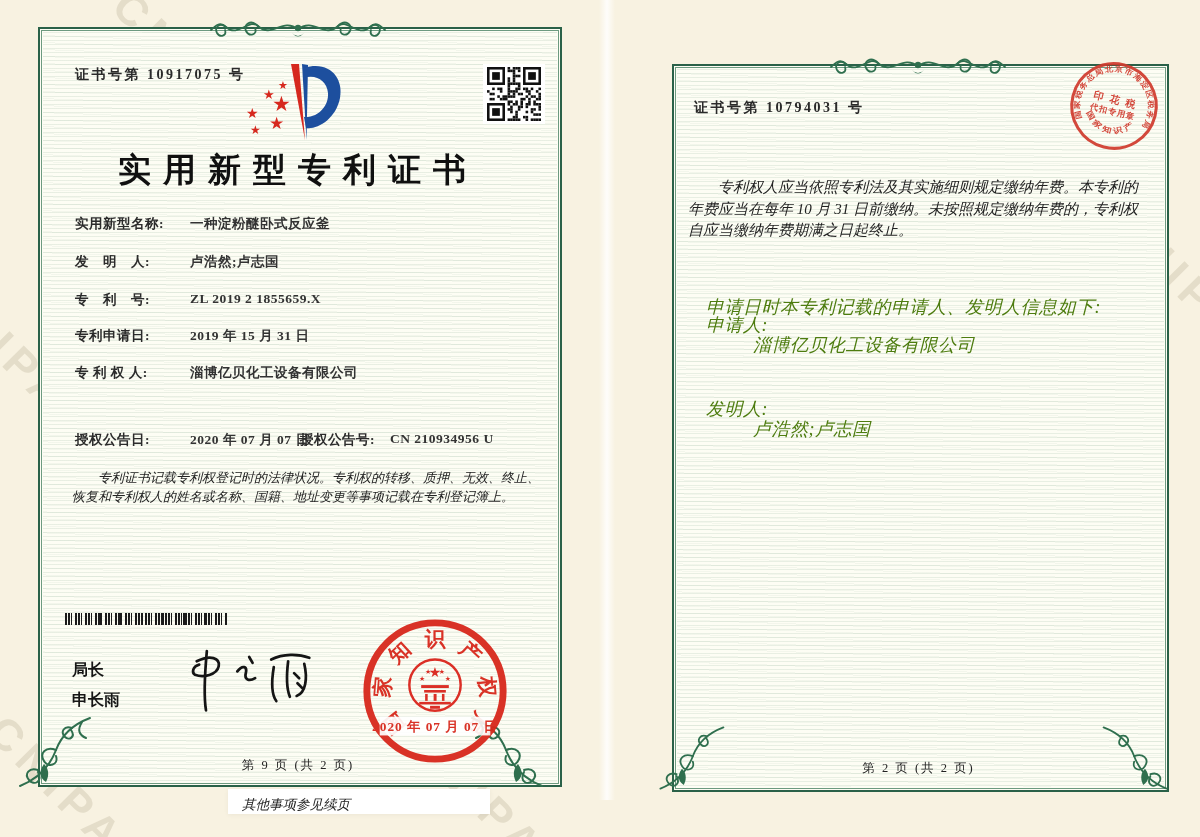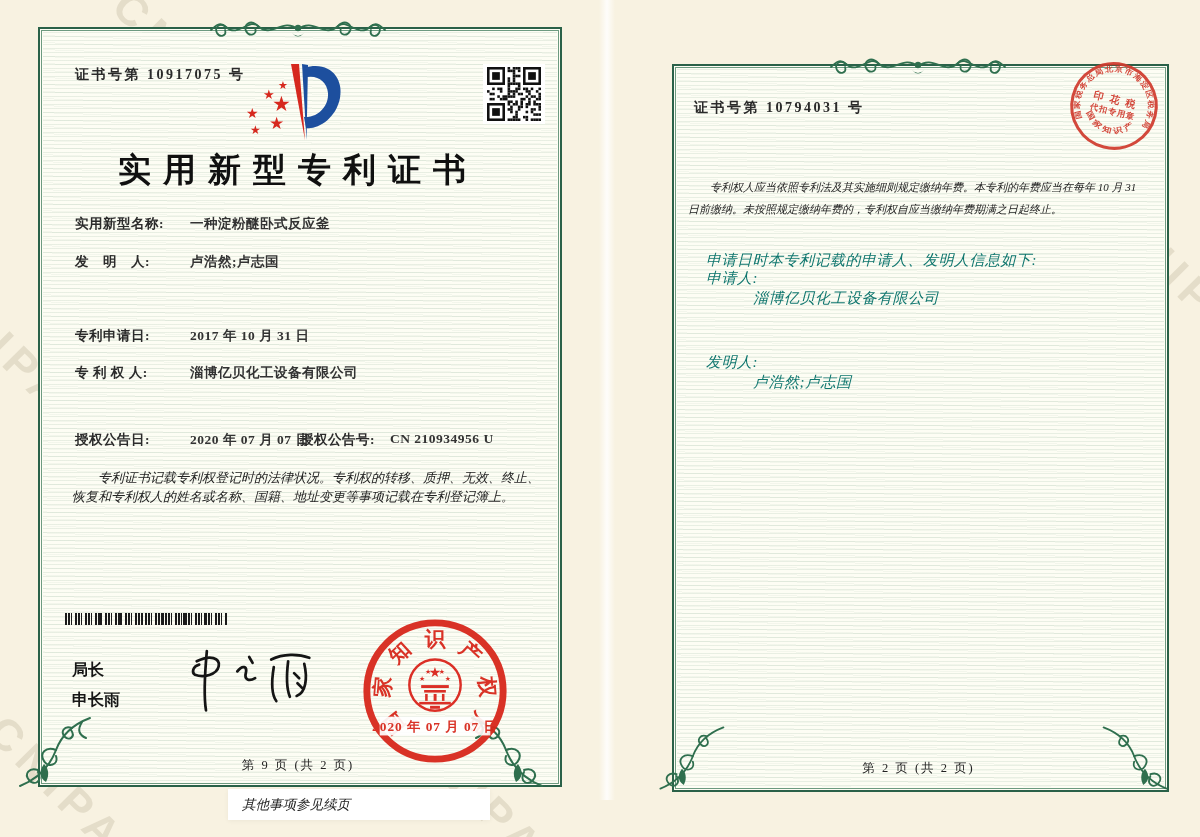--- a/index.html
+++ b/index.html
@@ -34,27 +34,27 @@
   .f-row .val2{position:absolute;left:315px;letter-spacing:.5px;}
   .kai{font-style:italic;}
   .paras{left:72px;top:468px;width:474px;font-size:13px;line-height:19px;color:#222;}
   .paras p{margin:0;text-indent:2em;}
   .barcode{left:65px;top:613px;width:163px;height:12px;
      background:repeating-linear-gradient(90deg,#1b1b1b 0 2px,transparent 2px 3px,#1b1b1b 3px 5px,
        transparent 5px 6px,#1b1b1b 6px 7px,transparent 7px 10px),
        repeating-linear-gradient(90deg,transparent 0 13px,#1b1b1b 13px 15px,transparent 15px 21px);}
   .officer{font-family:"Liberation Sans","DejaVu Sans",sans-serif;font-size:16px;font-weight:600;color:#161616;}
   .footer{width:520px;text-align:center;font-size:12.5px;letter-spacing:2px;color:#222;}
-  .cont-box{left:228px;top:789px;width:248px;height:31px;background:#ffffff;line-height:31px;
+  .cont-box{left:228px;top:789px;width:248px;height:25px;background:#ffffff;line-height:31px;
             padding-left:14px;font-size:13.5px;color:#222;box-shadow:0 1px 5px rgba(0,0,0,.05);}
   .qrbox{left:483px;top:64px;width:62px;height:60px;background:#fff;display:flex;
          align-items:center;justify-content:center;}
   .logo{left:232px;top:58px;width:115px;height:85px;}
   .lstar{position:absolute;color:#d6281e;line-height:1;font-family:"DejaVu Sans",sans-serif;}
-  .info-line{font-size:15px;color:#0f766e;letter-spacing:.5px;}
+  .info-line{font-size:18px;color:#4d7c0f;letter-spacing:.5px;margin-top:44px;}
   
   .seal-char{fill:#d8281c;font-size:21px;font-weight:bold;text-anchor:middle;
              font-family:"Liberation Serif",serif;}
   .seal-date{fill:#d8281c;font-size:13.5px;font-weight:bold;text-anchor:middle;letter-spacing:1px;}
   .st-ring{fill:#d03a2d;font-size:7.4px;letter-spacing:1px;font-weight:bold;}
   .st-bot{fill:#d03a2d;font-size:7.6px;letter-spacing:2px;font-weight:bold;}
   .st1{fill:#d03a2d;font-size:10.5px;font-weight:bold;text-anchor:middle;letter-spacing:2px;}
   .st2{fill:#d03a2d;font-size:8.6px;font-weight:bold;text-anchor:middle;letter-spacing:1px;}
   .sigpath{fill:none;stroke:#151515;stroke-width:3.2;stroke-linecap:round;stroke-linejoin:round;}
   .orn{fill:none;stroke:#2f6f4e;stroke-width:2;stroke-linecap:round;}
@@ -267,23 +267,27 @@
   <div class="abs title">实用新型专利证书</div>
 
   <div class="f-row" style="top:215px">
     <span class="lab">实用新型名称:</span>
     <span class="val">一种淀粉醚卧式反应釜</span>
   </div>
   <div class="f-row" style="top:253px">
     <span class="lab">发　明　人:</span>
     <span class="val">卢浩然;卢志国</span>
   </div>
+  <div class="f-row" style="top:291px">
+    <span class="lab">专　利　号:</span>
+    <span class="val">ZL 2019 2 1855659.X</span>
+  </div>
   <div class="f-row" style="top:327px">
     <span class="lab">专利申请日:</span>
-    <span class="val">2017 年 10 月 31 日</span>
+    <span class="val">2019 年 15 月 31 日</span>
   </div>
   <div class="f-row" style="top:364px">
     <span class="lab">专 利 权 人:</span>
     <span class="val">淄博亿贝化工设备有限公司</span>
   </div>
   <div class="f-row" style="top:431px">
     <span class="lab">授权公告日:</span>
     <span class="val">2020 年 07 月 07 日</span>
     <span class="lab2">授权公告号:</span>
     <span class="val2">CN 210934956 U</span>
@@ -387,21 +391,21 @@
       <path id="arcT" d="M20.5,70.6 A36,36 0 1 1 79.5,70.6"></path>
       <path id="arcB" d="M24,63 A30,30 0 0 0 76,63"></path>
     </defs>
     <circle cx="50" cy="50" r="44" fill="none" stroke="#d03a2d" stroke-width="3.2"></circle>
     <text class="st-ring"><textPath href="#arcT" textLength="150" lengthAdjust="spacingAndGlyphs">国家税务总局北京市海淀区税务局</textPath></text>
     <text x="50" y="47" class="st1">印 花 税</text>
     <text x="50" y="59" class="st2">代扣专用章</text>
     <text class="st-bot"><textPath href="#arcB" textLength="88" lengthAdjust="spacingAndGlyphs">国家知识产权局</textPath></text>
   </svg>
 
-  <div class="abs kai" style="left:688px;top:177px;width:458px;font-size:11px;line-height:21.5px;color:#222;text-indent:2em">专利权人应当依照专利法及其实施细则规定缴纳年费。本专利的年费应当在每年 10 月 31 日前缴纳。未按照规定缴纳年费的，专利权自应当缴纳年费期满之日起终止。</div>
+  <div class="abs kai" style="left:688px;top:177px;width:458px;font-size:15px;line-height:21.5px;color:#222;text-indent:2em">专利权人应当依照专利法及其实施细则规定缴纳年费。本专利的年费应当在每年 10 月 31 日前缴纳。未按照规定缴纳年费的，专利权自应当缴纳年费期满之日起终止。</div>
 
   <div class="abs info-line kai" style="left:706px;top:251px">申请日时本专利记载的申请人、发明人信息如下:</div>
   <div class="abs info-line kai" style="left:706px;top:269px">申请人:</div>
   <div class="abs info-line kai" style="left:753px;top:289px">淄博亿贝化工设备有限公司</div>
   <div class="abs info-line kai" style="left:706px;top:353px">发明人:</div>
   <div class="abs info-line kai" style="left:753px;top:373px">卢浩然;卢志国</div>
 
   <div class="abs footer" style="left:672px;top:760px;width:493px">第 2 页 (共 2 页)</div>
 
 </div>

